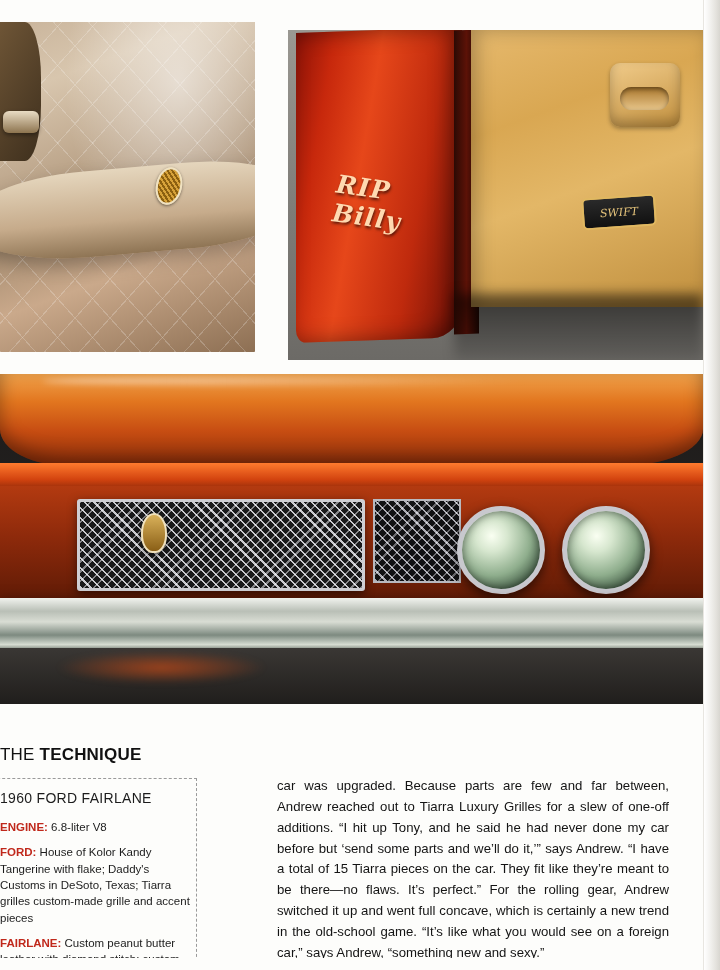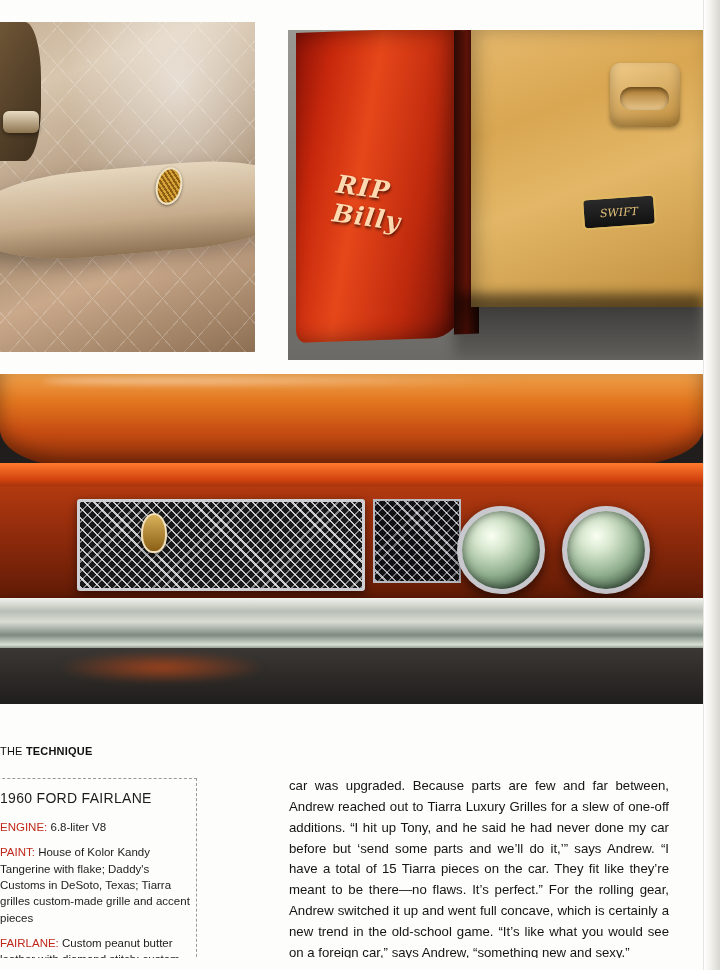--- a/index.html
+++ b/index.html
@@ -344,21 +344,21 @@
     height: 10%;
     background: radial-gradient(ellipse at center, rgba(214,77,20,.65), rgba(0,0,0,0) 70%);
     filter: blur(3px);
   }
 
   
   .technique-head {
     position: absolute;
     left: 0;
     top: 745px;
-    font-size: 11px;
+    font-size: 17px;
     letter-spacing: .2px;
     color: #111;
   }
   .technique-head .light {
     font-weight: normal;
   }
   .technique-head .bold {
     font-weight: bold;
   }
 
@@ -384,36 +384,36 @@
   .spec-title {
     font-size: 14px;
     font-weight: normal;
     letter-spacing: .3px;
     margin: 0 0 10px 0;
   }
   .spec-row {
     margin-bottom: 9px;
   }
   .spec-label {
-    font-weight: normal;
+    font-weight: bold;
     color: #c0281b;
   }
 
   .column {
     position: absolute;
     left: 277px;
     top: 776px;
     width: 392px;
     font-size: 13.2px;
     line-height: 1.58;
     color: #141414;
     text-align: justify;
   }
   .column p {
-    margin: 0 0 7px 12px;
+    margin: 0 0 7px 0;
   }
   .clip-bottom {
     position: absolute;
     left: 0;
     top: 958px;
     width: 703px;
     height: 12px;
     background: #fdfdfb;
   }
 </style>
@@ -464,21 +464,21 @@
     <span class="bold">TECHNIQUE</span>
   </div>
 
   <div class="spec-box">
     <div class="spec-inner">
       <div class="spec-title">1960 FORD FAIRLANE</div>
       <div class="spec-row">
         <span class="spec-label">ENGINE:</span><span> 6.8-liter V8</span>
       </div>
       <div class="spec-row">
-        <span class="spec-label">PAINT:</span><span> House of Kolor Kandy Tangerine with flake; Daddy's Customs in DeSoto, Texas; Tiarra grilles custom-made grille and accent pieces</span>
+        <span class="spec-label">FORD:</span><span> House of Kolor Kandy Tangerine with flake; Daddy's Customs in DeSoto, Texas; Tiarra grilles custom-made grille and accent pieces</span>
       </div>
       <div class="spec-row">
         <span class="spec-label">FAIRLANE:</span><span> Custom peanut butter leather with diamond stitch; custom center console with LED lighting throughout; built, wrapped and installed at Caddy's in Dallas, Texas</span>
       </div>
 
     </div>
   </div>
 
   <div class="column">
     <p>car was upgraded. Because parts are few and far between, Andrew reached out to Tiarra Luxury Grilles for a slew of one-off additions. “I hit up Tony, and he said he had never done my car before but ‘send some parts and we’ll do it,’” says Andrew. “I have a total of 15 Tiarra pieces on the car. They fit like they’re meant to be there—no flaws. It’s perfect.” For the rolling gear, Andrew switched it up and went full concave, which is certainly a new trend in the old-school game. “It’s like what you would see on a foreign car,” says Andrew, “something new and sexy.”</p>

